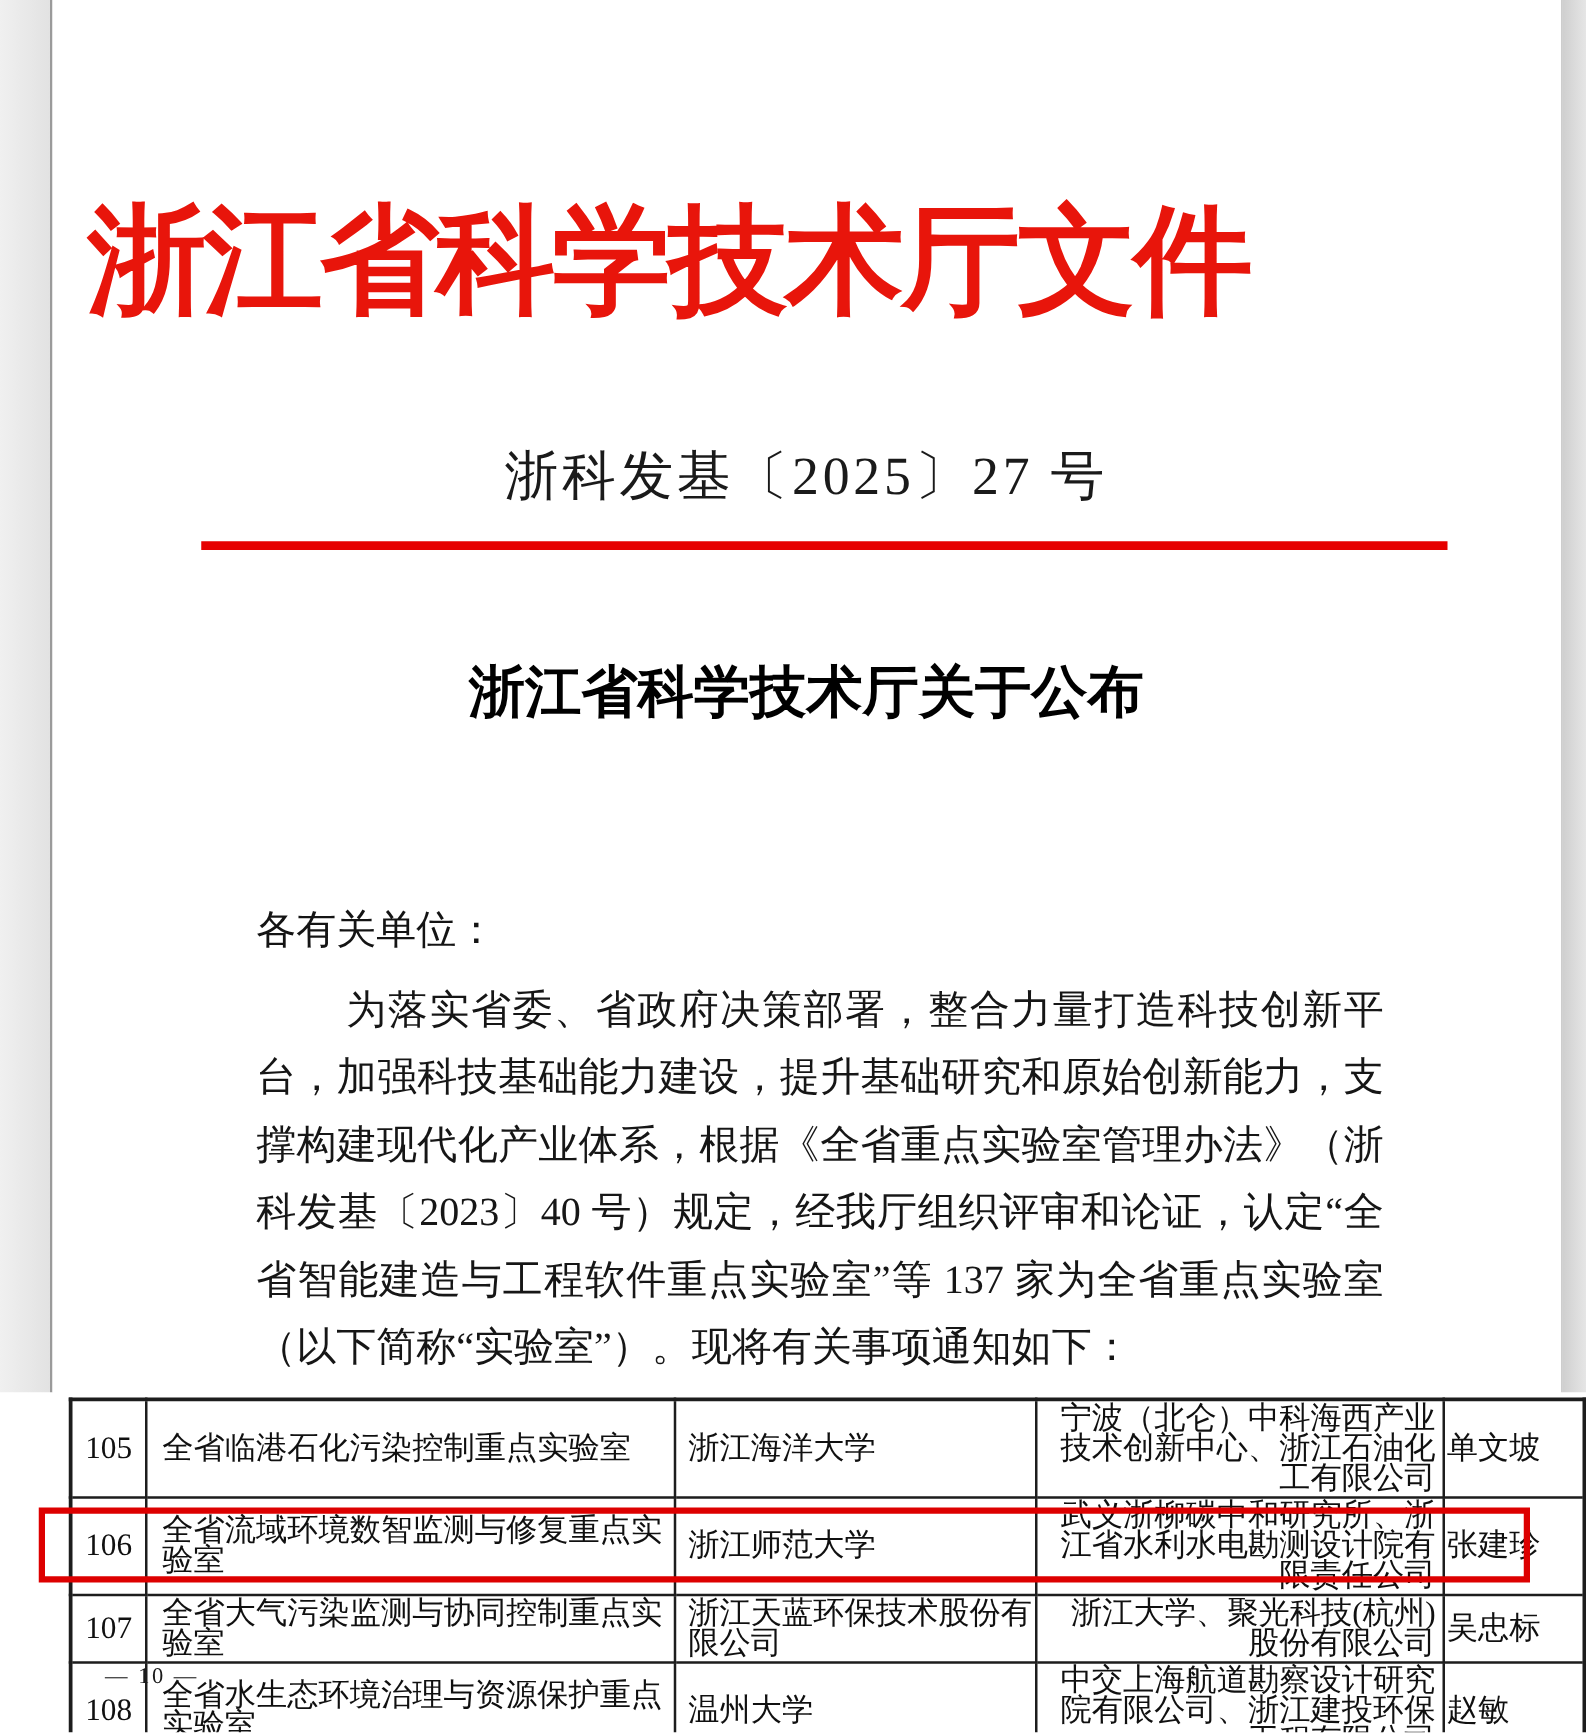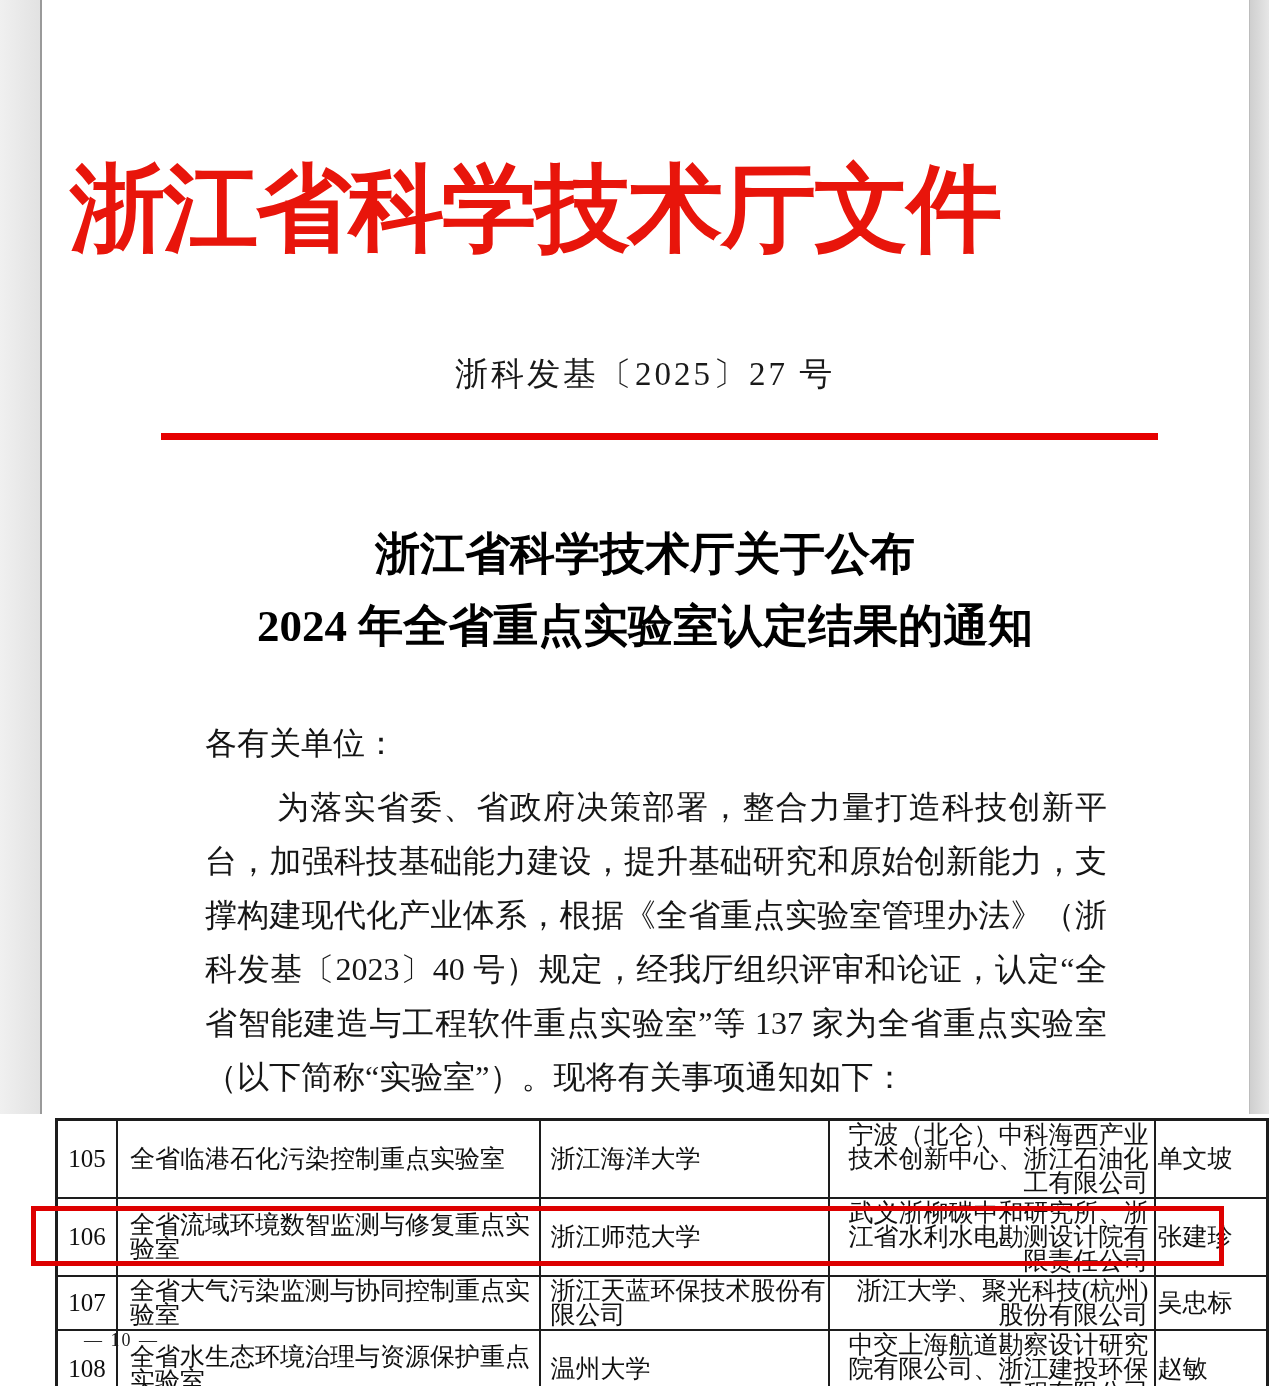--- a/index.html
+++ b/index.html
@@ -18,21 +18,21 @@
     background:linear-gradient(90deg,#cfcfcf,#e6e6e6); border-left:1px solid #bdbdbd;
   }
   .doc-page { position:absolute; top:0; left:42px; width:1206px; height:1114px; background:#ffffff; }
 
   .agency-title {
     position:absolute; top:146px; left:0; width:986px; text-align:center;
     font-size:95px; font-weight:bold; color:#e8150b; white-space:nowrap; letter-spacing:-2px;
   }
   .doc-number {
     position:absolute; top:352px; left:0; width:1206px; text-align:center;
-    font-size:33px; letter-spacing:3px; color:#1a1a1a;
+    font-size:43px; letter-spacing:3px; color:#1a1a1a;
   }
   .red-rule { position:absolute; top:433px; left:119px; width:997px; height:7px; background:#e60000; }
 
   .notice-title-1, .notice-title-2 {
     position:absolute; left:0; width:1206px; text-align:center;
     font-weight:bold; font-size:45px; color:#000; white-space:nowrap;
   }
   .notice-title-1 { top:524px; }
   .notice-title-2 { top:596px; }
 
@@ -72,21 +72,20 @@
 <div class="screen">
 
   <div class="strip-left"></div>
   <div class="strip-right"></div>
 
   <div class="doc-page">
     <div class="agency-title">浙江省科学技术厅文件</div>
     <div class="doc-number">浙科发基〔2025〕27 号</div>
     <div class="red-rule"></div>
     <div class="notice-title-1">浙江省科学技术厅关于公布</div>
-    <div class="notice-title-2">2024 年全省重点实验室认定结果的通知</div>
     <div class="salutation">各有关单位：</div>
     <div class="body-par">为落实省委、省政府决策部署，整合力量打造科技创新平台，加强科技基础能力建设，提升基础研究和原始创新能力，支撑构建现代化产业体系，根据《全省重点实验室管理办法》（浙科发基〔2023〕40 号）规定，经我厅组织评审和论证，认定“全省智能建造与工程软件重点实验室”等 137 家为全省重点实验室（以下简称“实验室”）。现将有关事项通知如下：</div>
   </div>
 
   <div class="table-band"></div>
 
   <table class="labs">
     <tbody>
       <tr class="r1">
         <td class="c-no">105</td>

